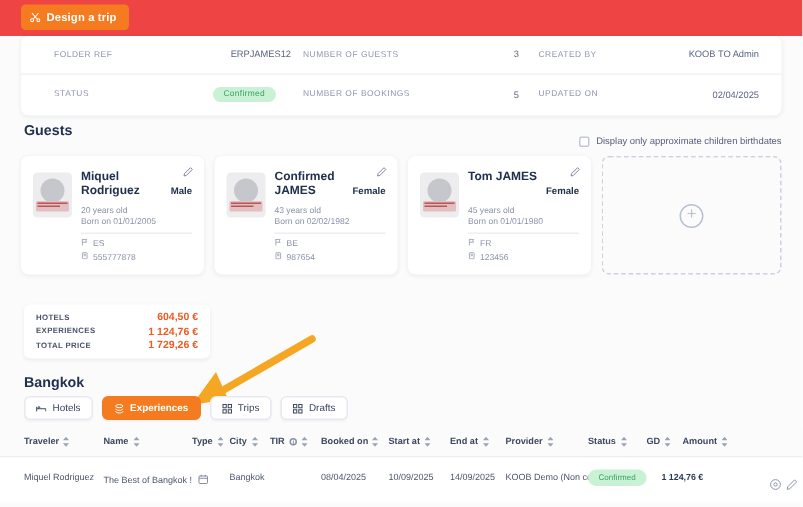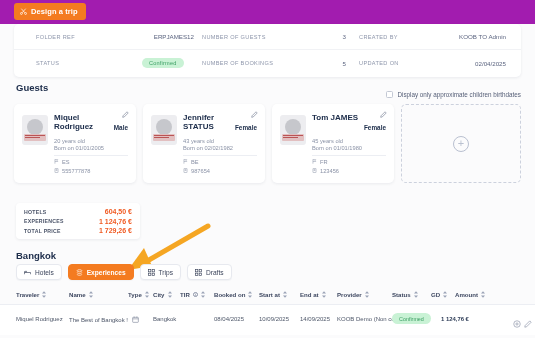--- a/index.html
+++ b/index.html
@@ -8,21 +8,21 @@
     font-family: "Liberation Sans", sans-serif;
     background: #ffffff;
     overflow: hidden;
     color: #2b3a55;
   }
   #root { position: relative; width: 535px; height: 338px; background: #fbfbfc; }
 
   
   .topbar {
     position: absolute; left: 0; top: 0; width: 535px; height: 24px;
-    background: #a21caf;
+    background: #ef4444;
   }
   .design-btn {
     position: absolute; left: 14px; top: 3px;
     height: 17px; padding: 0 8px 0 6px;
     background: #F47B20; border: none; border-radius: 3px;
     color: #fff; font-size: 7.5px; font-weight: bold;
     display: flex; align-items: center; gap: 4px;
     cursor: pointer; letter-spacing: .1px;
   }
   .design-btn svg { display:block; }
@@ -265,21 +265,21 @@
     </div>
 
     <div class="gcard g2">
       <div class="avatar">
         <div class="head"></div>
         <div class="brk">
             <i></i>
             <i></i>
           </div>
       </div>
-      <div class="gname">Jennifer STATUS</div>
+      <div class="gname">Confirmed JAMES</div>
       <div class="gsex">Female</div>
       <div class="gage">43 years old</div>
       <div class="gborn">Born on 02/02/1982</div>
       <div class="gdivider"></div>
       <div class="ginfo1">
         <span>
           <svg width="5" height="5" viewBox="0 0 16 16" fill="none" stroke="#8a92a6" stroke-width="1.6">
               <line x1="3" y1="1" x2="3" y2="15"></line>
               <path d="M3 2 h9 l-2 3 l2 3 H3"></path>
             </svg>

